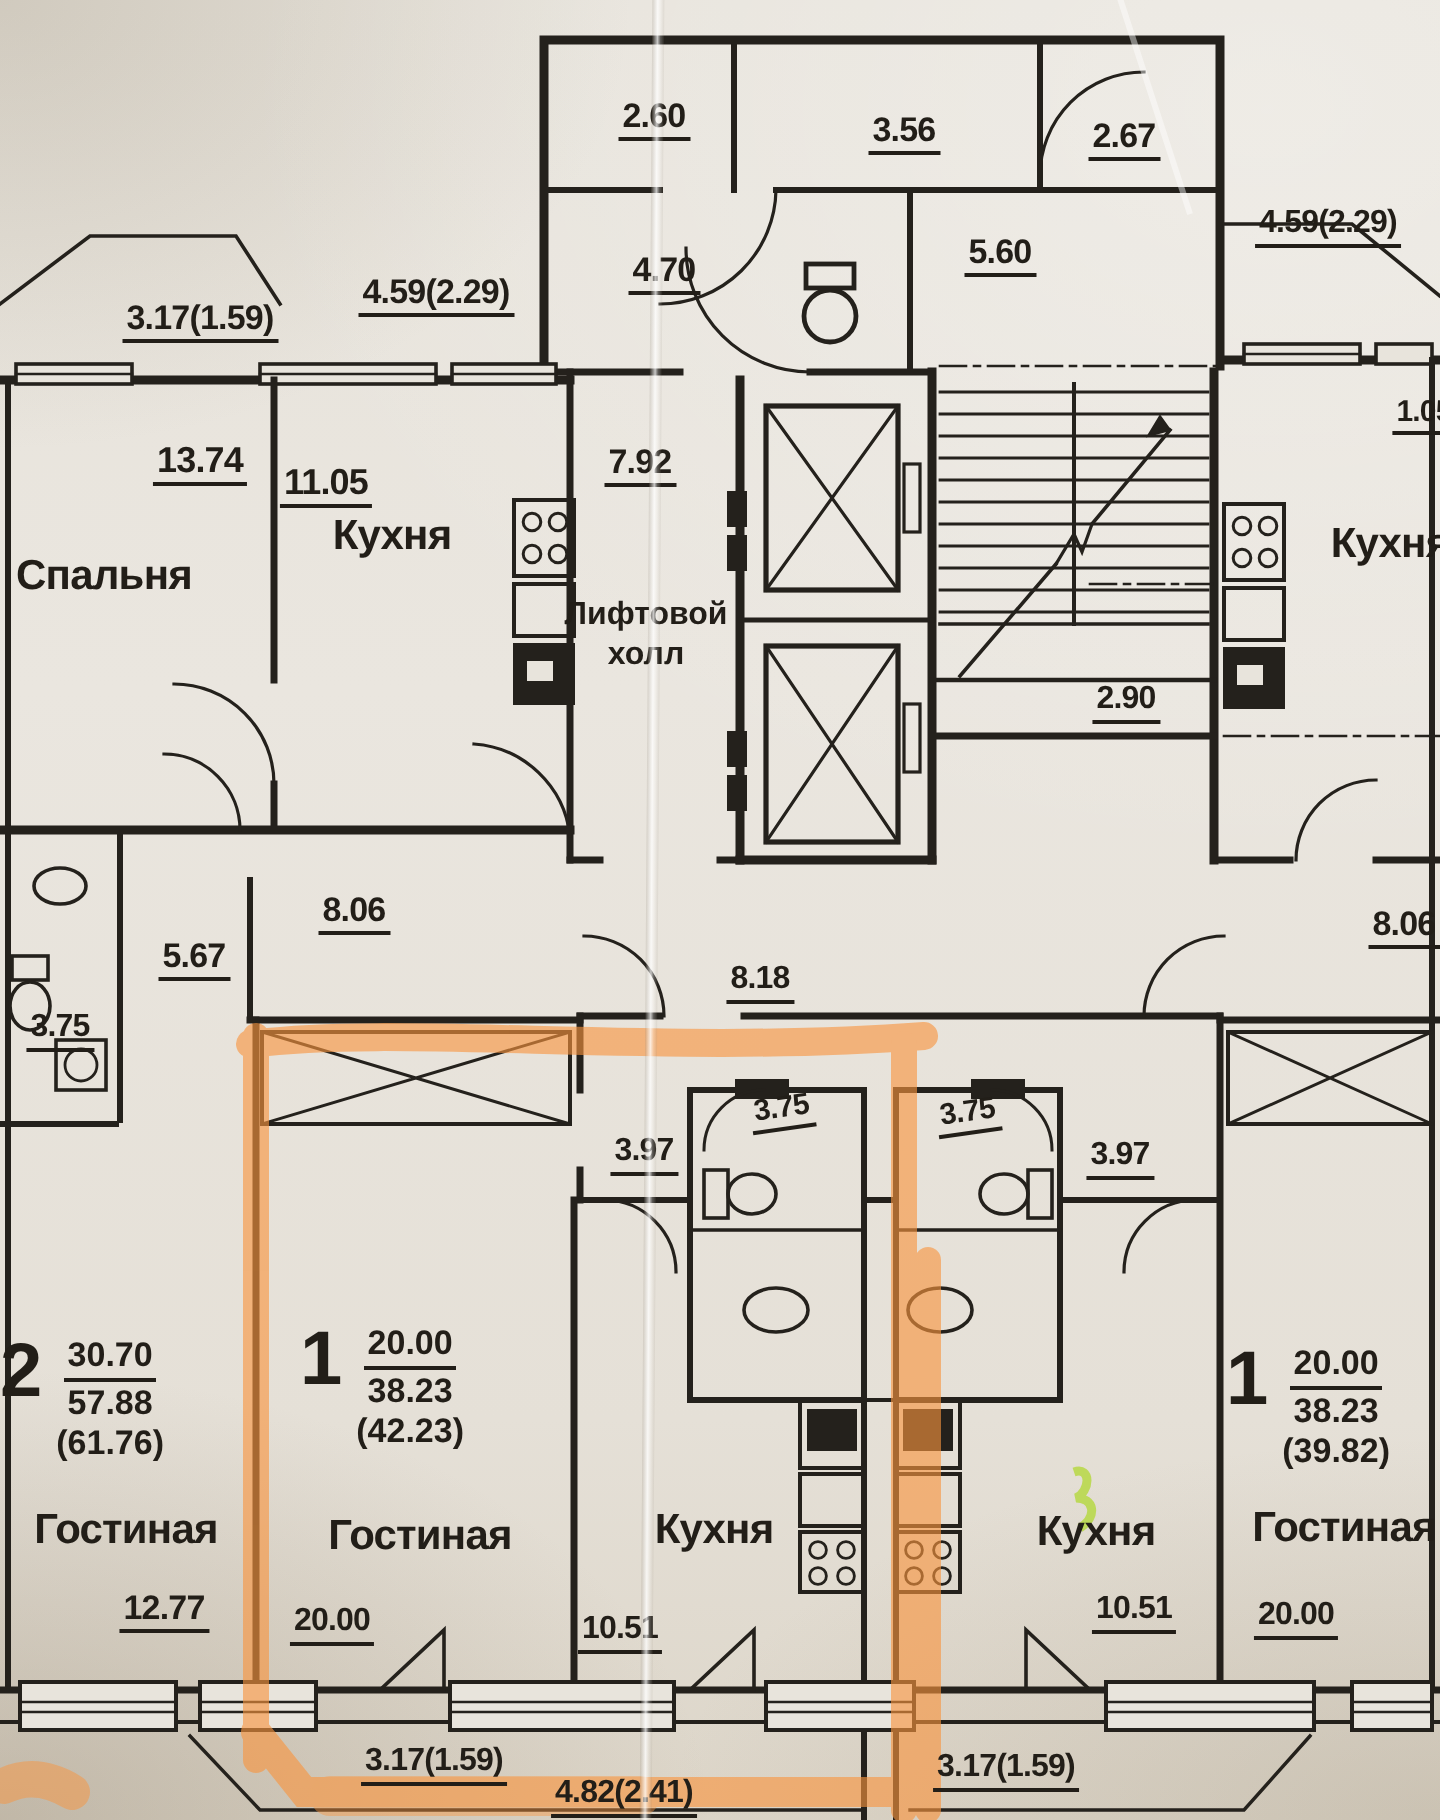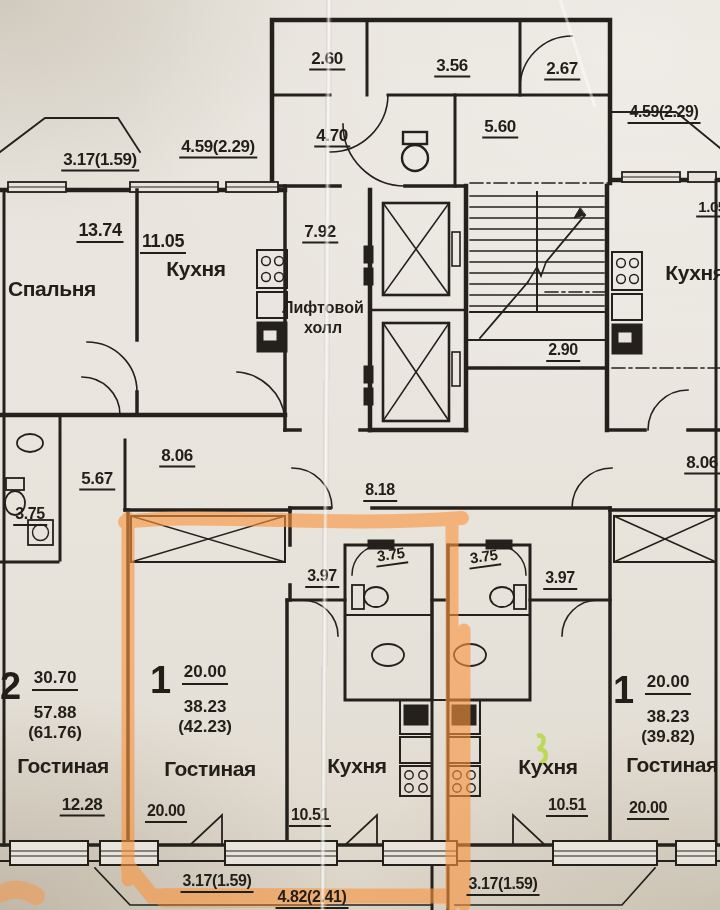--- a/index.html
+++ b/index.html
@@ -15,21 +15,21 @@
   }
   .lbl{position:absolute;transform:translate(-50%,-50%);font-weight:bold;color:#221e18;
        letter-spacing:-0.4px;line-height:1;white-space:nowrap;}
   .dim{border-bottom:2.2px solid #221e18;padding:0 2px 2px;}
   .s15{font-size:15px}.s16{font-size:16px}.s17{font-size:17px}.s18{font-size:18px}
   .room{font-size:21px}
   .rot{transform:translate(-50%,-50%) rotate(-8deg);}
   .apt{position:absolute;display:flex;gap:7px;align-items:flex-start;color:#221e18;font-weight:bold;}
   .apt-num{font-size:38px;line-height:0.95;}
   .stack{display:flex;flex-direction:column;align-items:center;font-size:17px;}
-  .stack .top{border-bottom:2.2px solid #221e18;padding:0 2px 1px;margin-bottom:12px;}
+  .stack .top{border-bottom:2.2px solid #221e18;padding:0 2px 1px;margin-bottom:1px;}
   .stack div{line-height:1.18;}
   .lift{position:absolute;transform:translate(-50%,-50%);font-weight:bold;color:#221e18;
         font-size:16px;text-align:center;line-height:1.25;}
   .crease{position:absolute;top:0;left:323px;width:6px;height:910px;
     background:linear-gradient(90deg,rgba(110,100,85,.16),rgba(255,255,255,.75) 45%,rgba(255,255,255,.25) 70%,rgba(110,100,85,.10));
     transform:rotate(.4deg);pointer-events:none;}
   .crease2{position:absolute;top:-10px;left:575px;width:3px;height:120px;
     background:rgba(255,255,255,.45);transform:rotate(-18deg);pointer-events:none;}
   svg{position:absolute;top:0;left:0;}
 </style>
@@ -244,21 +244,21 @@
   <span class="lbl dim s16" style="left:563px;top:352px">2.90</span>
   <span class="lbl dim s17" style="left:177px;top:457px">8.06</span>
   <span class="lbl dim s17" style="left:97px;top:480px">5.67</span>
   <span class="lbl dim s16" style="left:30px;top:516px">3.75</span>
   <span class="lbl dim s16" style="left:380px;top:492px">8.18</span>
   <span class="lbl dim s16" style="left:322px;top:578px">3.97</span>
   <span class="lbl dim s15 rot" style="left:391px;top:556px">3.75</span>
   <span class="lbl dim s15 rot" style="left:484px;top:558px">3.75</span>
   <span class="lbl dim s16" style="left:560px;top:580px">3.97</span>
   <span class="lbl dim s17" style="left:702px;top:464px">8.06</span>
-  <span class="lbl dim s17" style="left:82px;top:806px">12.28</span>
+  <span class="lbl dim s17" style="left:82px;top:806px">12.77</span>
   <span class="lbl dim s16" style="left:166px;top:813px">20.00</span>
   <span class="lbl dim s16" style="left:217px;top:883px">3.17(1.59)</span>
   <span class="lbl dim s16" style="left:310px;top:817px">10.51</span>
   <span class="lbl dim s16" style="left:312px;top:899px">4.82(2.41)</span>
   <span class="lbl dim s16" style="left:567px;top:807px">10.51</span>
   <span class="lbl dim s16" style="left:503px;top:886px">3.17(1.59)</span>
   <span class="lbl dim s16" style="left:648px;top:810px">20.00</span>
 
   <span class="lbl room" style="left:52px;top:288px">Спальня</span>
   <span class="lbl room" style="left:196px;top:268px">Кухня</span>

